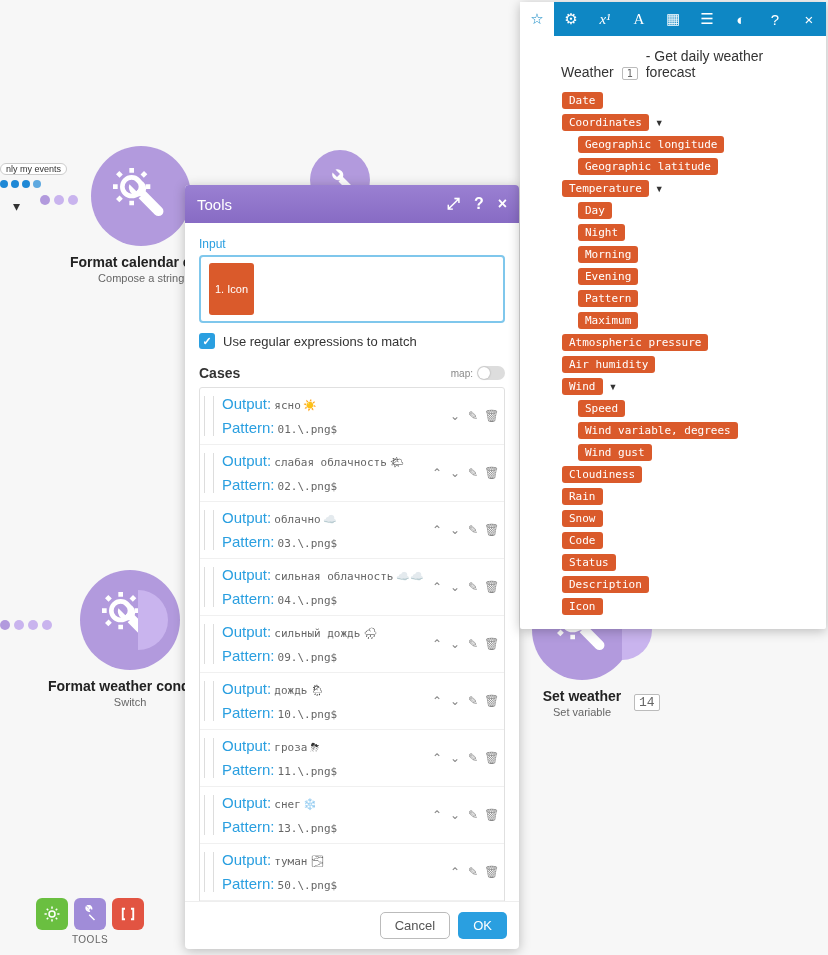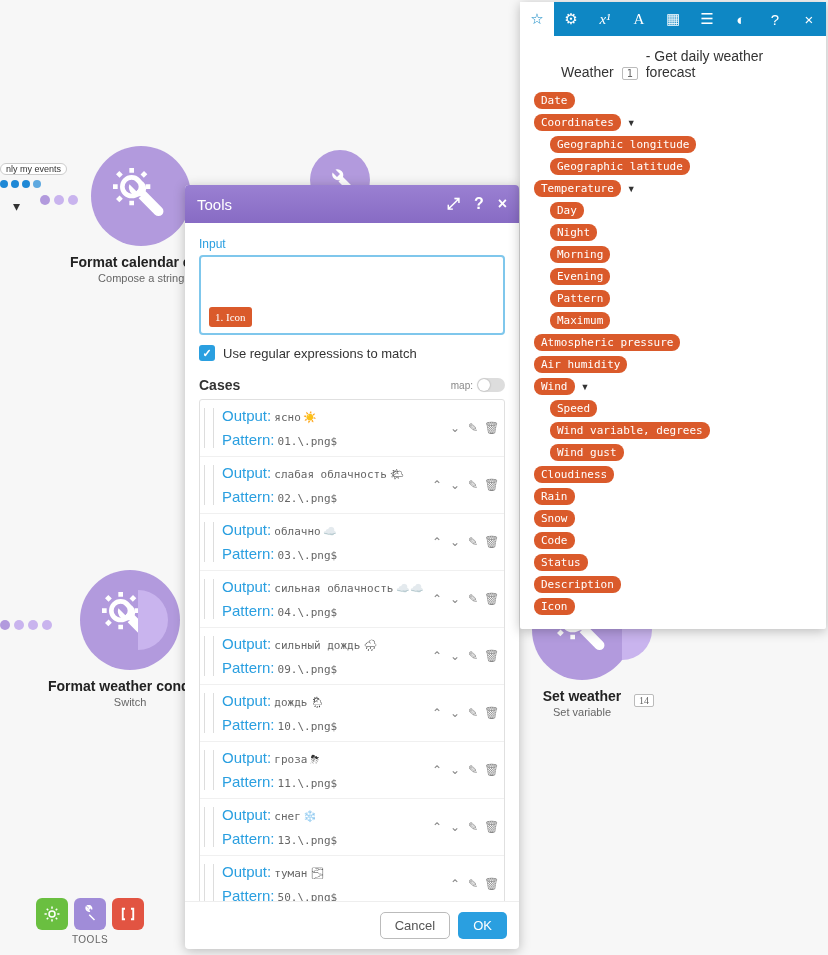--- a/index.html
+++ b/index.html
@@ -150,25 +150,24 @@
     border-radius: 4px;
     background: #fff;
     padding: 6px 8px;
     min-height: 30px;
     display: flex;
     align-items: center;
   }
   .tag-chip {
     background: #da5a2b;
     color: #fff;
-    font-family: Liberation Serif, serif;
+    font-family: Liberation Sans, sans-serif;
     font-size: 11px;
-    padding: 4px 6px;
+    padding: 20px 6px;
     border-radius: 3px;
-    margin-top: 44px;
   }
   .check-row {
     display: flex;
     align-items: center;
     gap: 8px;
     margin: 10px 0 16px 0;
     font-size: 13px;
     color: #333;
   }
   .checkbox {
@@ -369,36 +368,37 @@
     align-items: center;
     gap: 6px;
   }
   .rp-child { margin-left: 16px; }
   .rp-chip {
     background: #da5a2b;
     color: #fff;
     font-family: "SFMono-Regular", Consolas, monospace;
     font-size: 11px;
     padding: 2px 7px;
-    border-radius: 8px;
+    border-radius: 3px;
     display: inline-block;
+    margin-left: 28px;
   }
   .caret {
     font-size: 9px;
     color: #333;
   }
   .node-badge {
     position: absolute;
     border: 1px solid #bbb;
     border-radius: 2px;
-    font-size: 10px;
+    font-size: 13px;
     padding: 0 4px;
     color: #666;
     background: #fff;
-    font-family: Liberation Serif, serif;
+    font-family: Liberation Mono, monospace;
   }
 </style>
 </head>
 <body>
 
 <div class="mini-label" style="left:0; top:163px;">nly my events</div>
 <div class="mini-dots" style="left:0; top:180px;">
     <span></span>
     <span></span>
     <span></span>

